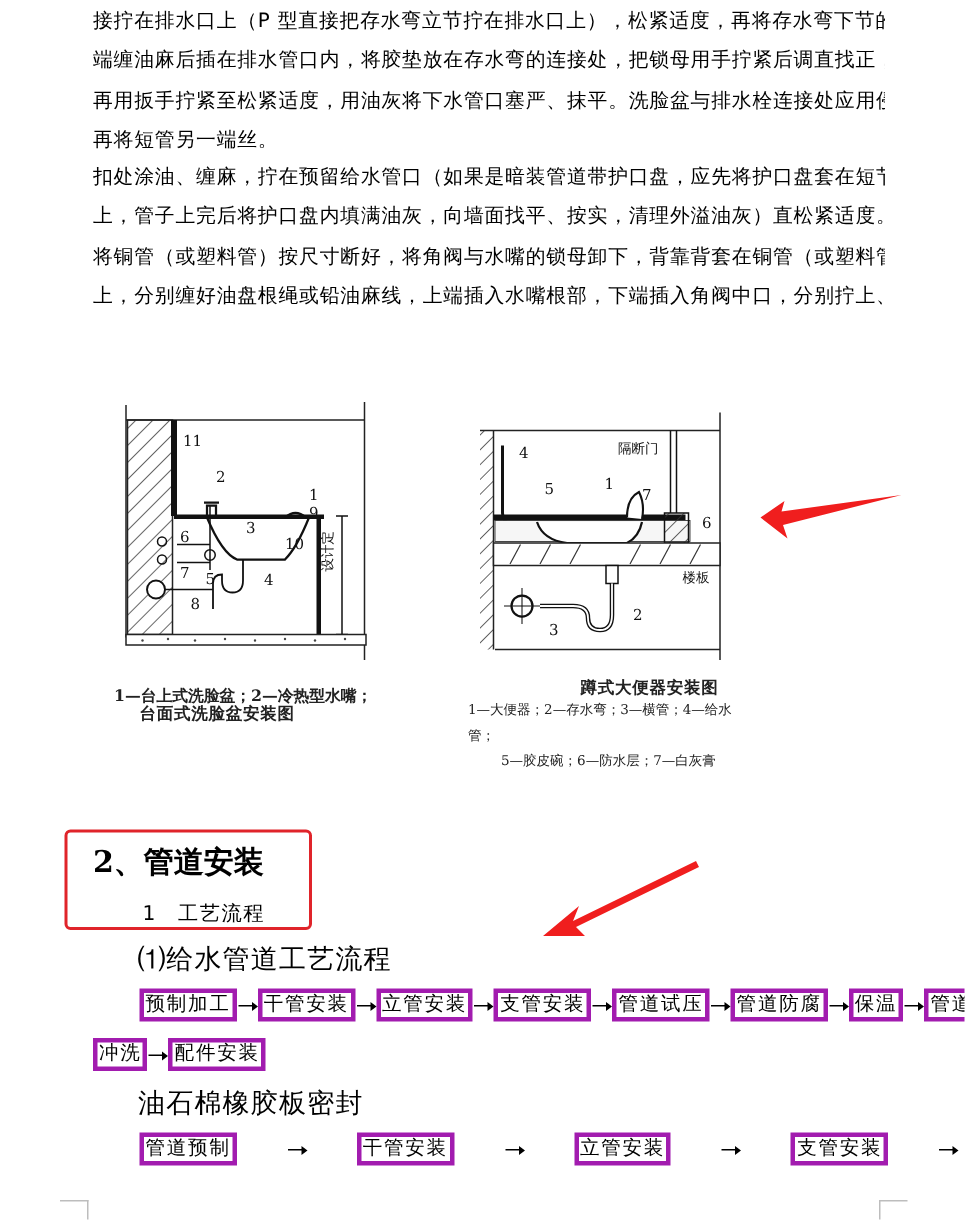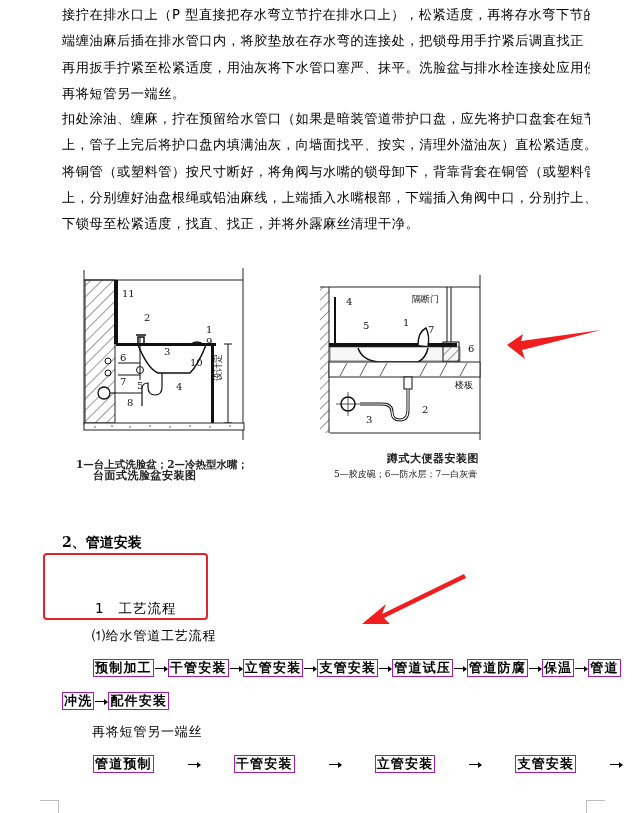--- a/index.html
+++ b/index.html
@@ -13,27 +13,27 @@
     .para .line { display:block; white-space:nowrap; overflow:hidden; }
     .indent { padding-left:26px; }
 
     .fig { position:absolute; }
     .fig-cap { position:absolute; font-family:"DejaVu Serif","Liberation Serif",serif; font-weight:bold; color:#222; }
     .legend { position:absolute; font-family:"DejaVu Serif","Liberation Serif",serif; color:#222; }
 
     .arrow { position:absolute; }
 
     .hl-box { position:absolute; left:43px; top:553px; width:161px; height:63px; border:2.5px solid #e0242a; border-radius:4px; }
-    .sec-title { position:absolute; left:62px; top:534px; font-family:"DejaVu Serif","Liberation Serif",serif; font-weight:bold; font-size:14px; }
+    .sec-title { position:absolute; left:62px; top:561px; font-family:"DejaVu Serif","Liberation Serif",serif; font-weight:bold; font-size:20px; }
     .sub-title { position:absolute; left:95px; top:600px; font-size:13.5px; letter-spacing:1px;text-align:right; }
     .sub-title .num { margin-right:14px; }
-    .flow-title { position:absolute; font-size:13px; letter-spacing:0.8px; }
+    .flow-title { position:absolute; font-size:18px; letter-spacing:0.8px; }
 
     .flow { position:absolute; display:flex; align-items:center; font-size:13px; letter-spacing:1.2px; white-space:nowrap; }
-    .step { border:1px solid #a21caf; padding:0 1px; line-height:16px; height:16px;font-weight:bold; }
+    .step { border:3px solid #a21caf; padding:0 1px; line-height:16px; height:16px; }
     .farrow { width:14px; height:16px; position:relative; }
     .farrow::before { content:""; position:absolute; left:1px; right:3px; top:8px; border-top:1px solid #000; }
     .farrow::after { content:""; position:absolute; right:0; top:5.5px; border-left:4px solid #000; border-top:3px solid transparent; border-bottom:3px solid transparent; }
   </style>
 </head>
 <body>
 
 <div class="corner c-bl"></div>
 <div class="corner c-br"></div>
 
@@ -42,21 +42,20 @@
   <span class="line">端缠油麻后插在排水管口内，将胶垫放在存水弯的连接处，把锁母用手拧紧后调直找正，</span>
   <span class="line">再用扳手拧紧至松紧适度，用油灰将下水管口塞严、抹平。洗脸盆与排水栓连接处应用侵</span>
   <span class="line">再将短管另一端丝。</span>
 </div>
 
 <div class="para" style="top:106px;">
   <span class="line">扣处涂油、缠麻，拧在预留给水管口（如果是暗装管道带护口盘，应先将护口盘套在短节</span>
   <span class="line">上，管子上完后将护口盘内填满油灰，向墙面找平、按实，清理外溢油灰）直松紧适度。</span>
   <span class="line">将铜管（或塑料管）按尺寸断好，将角阀与水嘴的锁母卸下，背靠背套在铜管（或塑料管）</span>
   <span class="line">上，分别缠好油盘根绳或铅油麻线，上端插入水嘴根部，下端插入角阀中口，分别拧上、</span>
-  <span class="line">下锁母至松紧适度，找直、找正，并将外露麻丝清理干净。</span>
 </div>
 
 <div class="fig" style="left:60px; top:265px; width:220px; height:250px;">
   <svg width="220" height="175" viewBox="0 0 220 175" style="position:absolute;left:0;top:0;">
     <defs>
       <pattern id="hatchL" width="8" height="8" patternUnits="userSpaceOnUse" patternTransform="rotate(45)">
         <line x1="0" y1="0" x2="0" y2="8" stroke="#333" stroke-width="1"></line>
       </pattern>
     </defs>
 
@@ -181,20 +180,21 @@
       <text x="128" y="63">7</text>
       <text x="168" y="82">6</text>
       <text x="122" y="143">2</text>
       <text x="66" y="153">3</text>
       <text x="112" y="32" font-size="9">隔断门</text>
       <text x="155" y="118" font-size="9">楼板</text>
     </g>
   </svg>
   <div class="fig-cap" style="left:87px; top:181px; font-size:11px; letter-spacing:0.5px;">蹲式大便器安装图</div>
   <div class="legend" style="left:12px; top:196px; font-size:9px; line-height:17px; width:190px;">
+    <div>1—大便器；2—存水弯；3—横管；4—给水管；</div>
     <div style="padding-left:22px;">5—胶皮碗；6—防水层；7—白灰膏</div>
   </div>
 </div>
 
 <svg class="arrow" style="left:505px; top:330px;" width="100" height="32" viewBox="0 0 100 32">
   <polygon points="2,15 18,4 16,11 96,0 17,20 20,29" fill="#f01e1e"></polygon>
 </svg>
 <svg class="arrow" style="left:360px; top:572px;" width="110" height="60" viewBox="0 0 110 60">
   <polygon points="104,2 22,42 26,32 2,52 30,52 24,46 106,6" fill="#f01e1e"></polygon>
 </svg>
@@ -222,21 +222,21 @@
   <span class="step">保温</span>
   <span class="farrow"></span>
   <span class="step">管道</span>
 </div>
 <div class="flow" style="left:62px; top:692px;">
   <span class="step">冲洗</span>
   <span class="farrow"></span>
   <span class="step">配件安装</span>
 </div>
 
-<div class="flow-title" style="left:92px; top:723px;">再将短管另一端丝</div>
+<div class="flow-title" style="left:92px; top:723px;">油石棉橡胶板密封</div>
 <div class="flow" style="left:93px; top:755px;gap:33px;">
   <span class="step">管道预制</span>
   <span class="farrow"></span>
   <span class="step">干管安装</span>
   <span class="farrow"></span>
   <span class="step">立管安装</span>
   <span class="farrow"></span>
   <span class="step">支管安装</span>
   <span class="farrow"></span>
   <span class="step">灌水、管道防腐</span>

